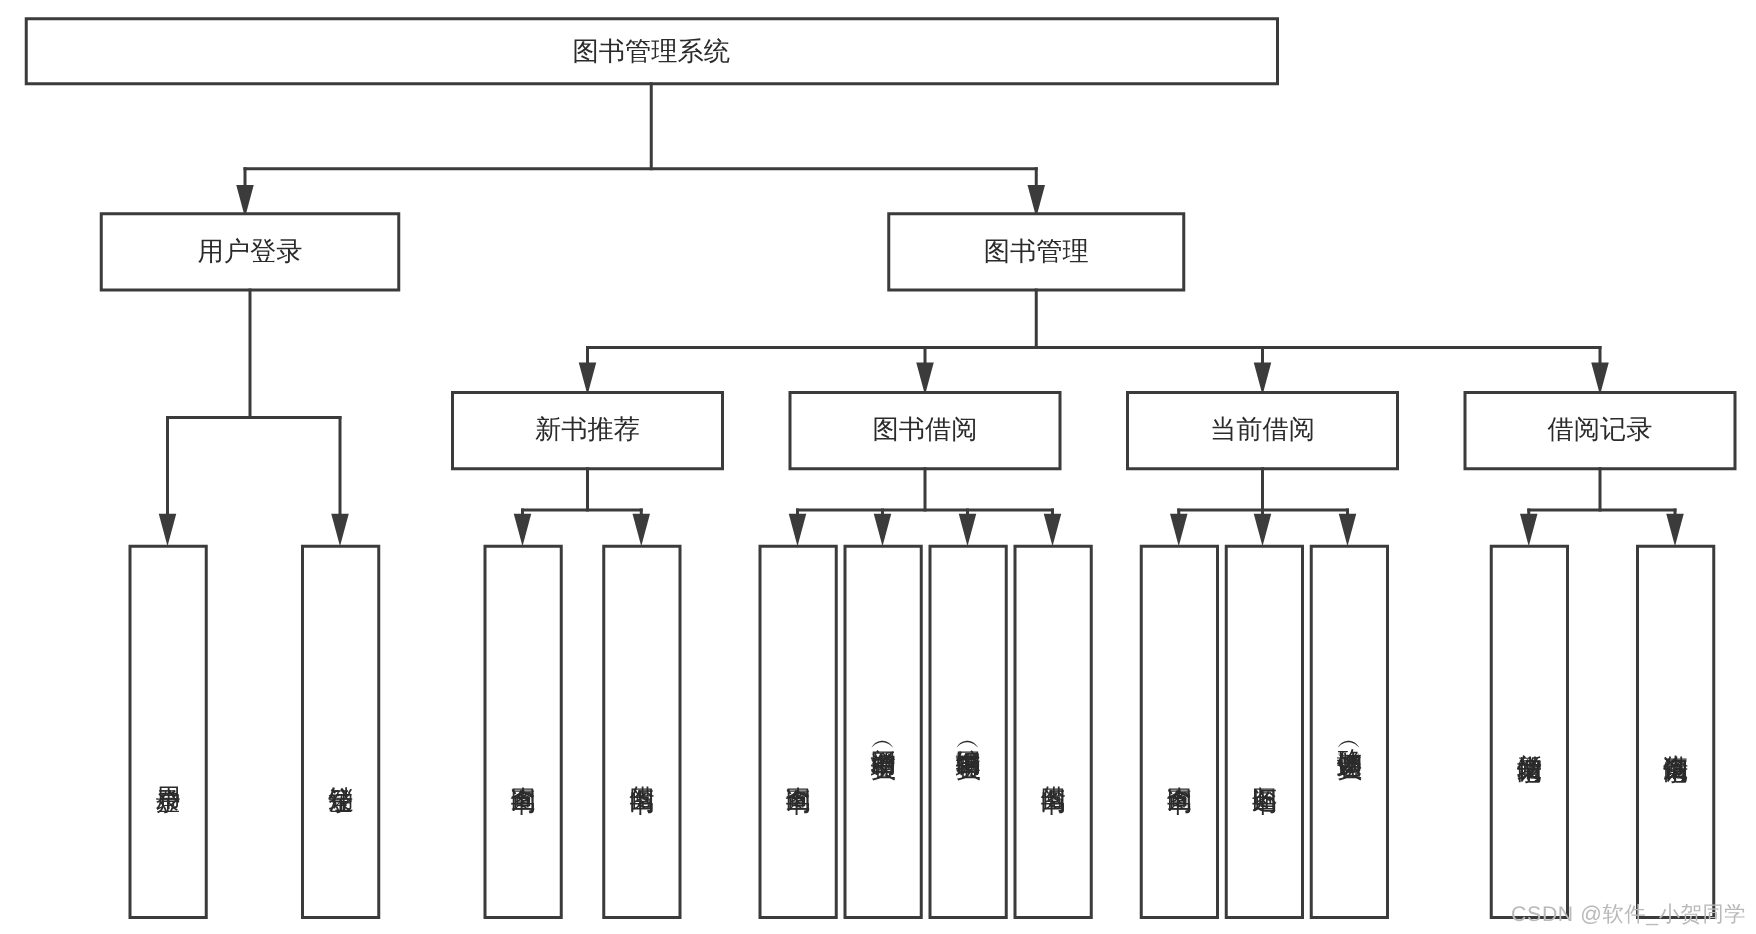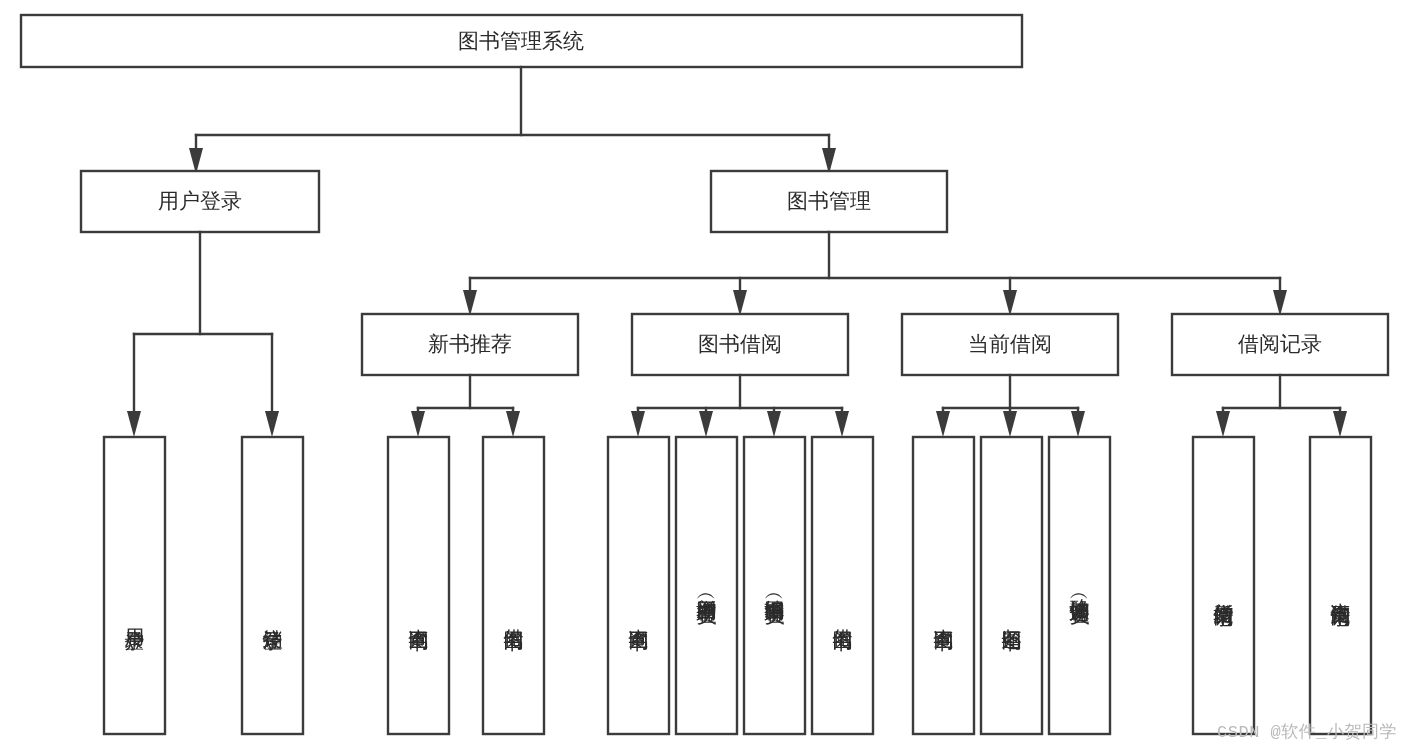--- a/index.html
+++ b/index.html
@@ -61,21 +61,21 @@
     color: #2b2b2b;
     letter-spacing: 1px;
     white-space: nowrap;
     text-align: start;
     pointer-events: none;
   }
   .watermark {
     position: absolute;
     right: 8px;
     bottom: 4px;
-    font-family: Liberation Mono, monospace;
+    font-family: Liberation Sans, sans-serif;
     font-size: 17px;
     color: #b9b9b9;
     white-space: nowrap;
     letter-spacing: 0.5px;
   }
 </style>
 </head>
 <body>
 
 <div id="diagram-root">

